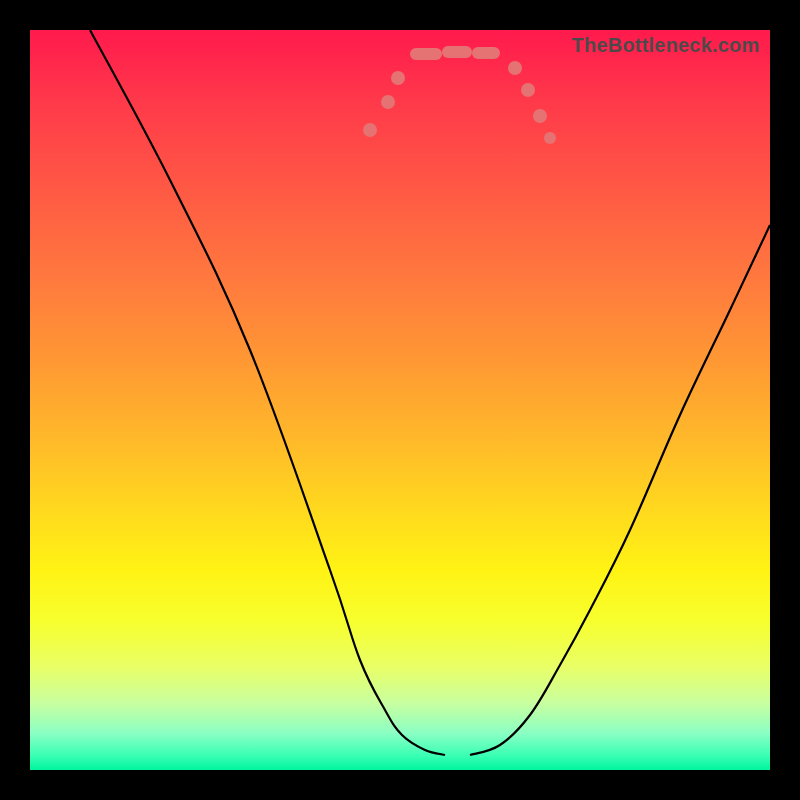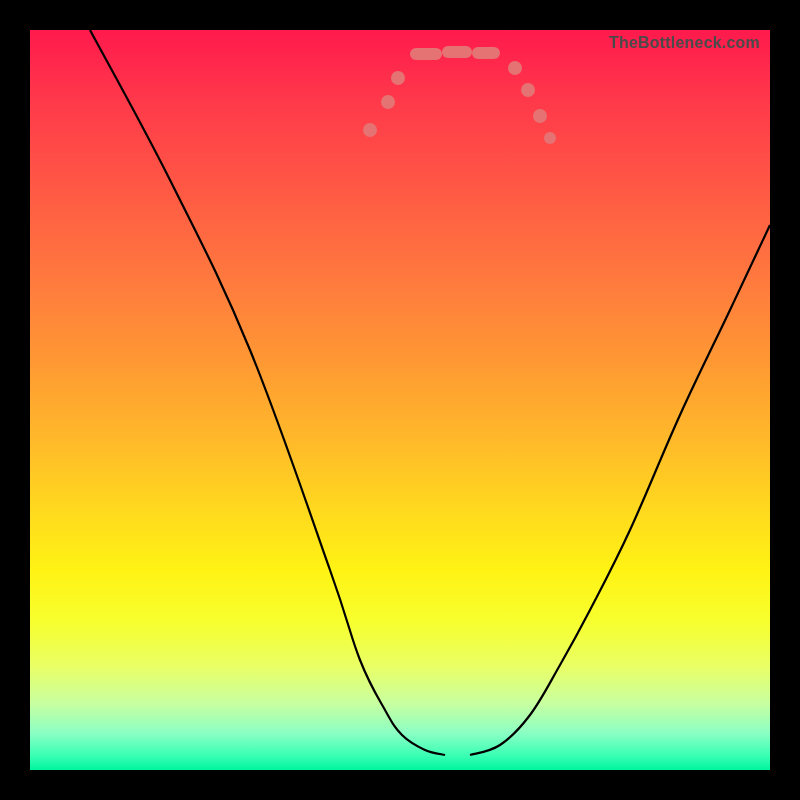--- a/index.html
+++ b/index.html
@@ -32,21 +32,21 @@
       #c8ffa0 91%,
       #8bffc4 95%,
       #3bffb4 98%,
       #00f59e 100%
     );
   }
   .watermark {
     position: absolute;
     top: 4px;
     right: 10px;
-    font-size: 16px;
+    font-size: 20px;
     font-weight: 600;
     color: #4a4a4a;
     letter-spacing: 0.2px;
     font-family: Arial, Helvetica, sans-serif;
   }
   svg.curves {
     position: absolute;
     left: 0;
     top: 0;
     width: 740px;

